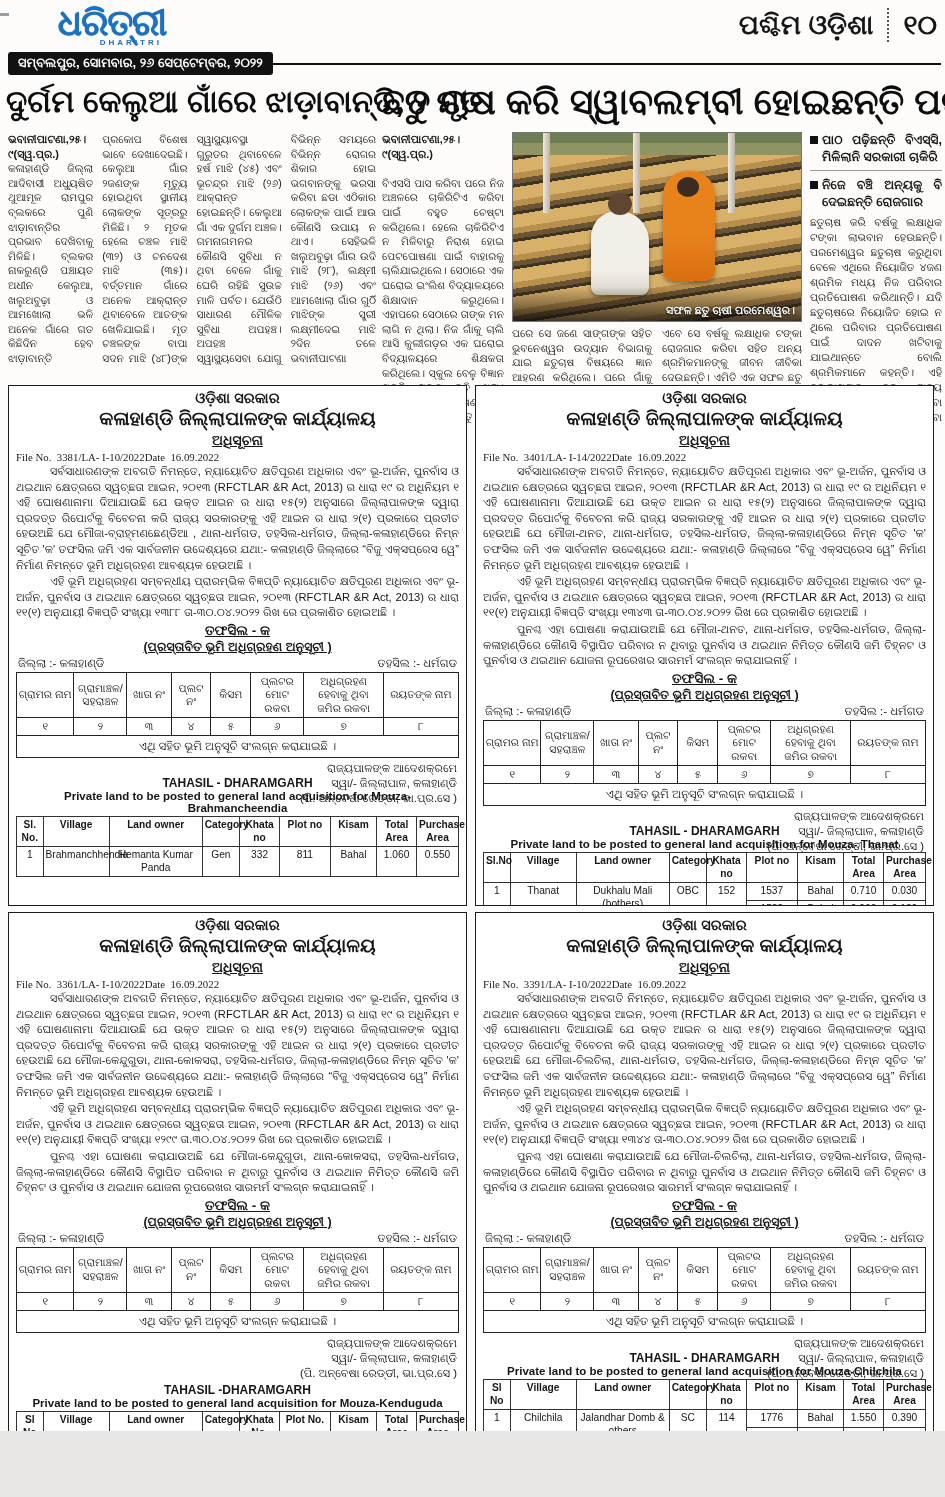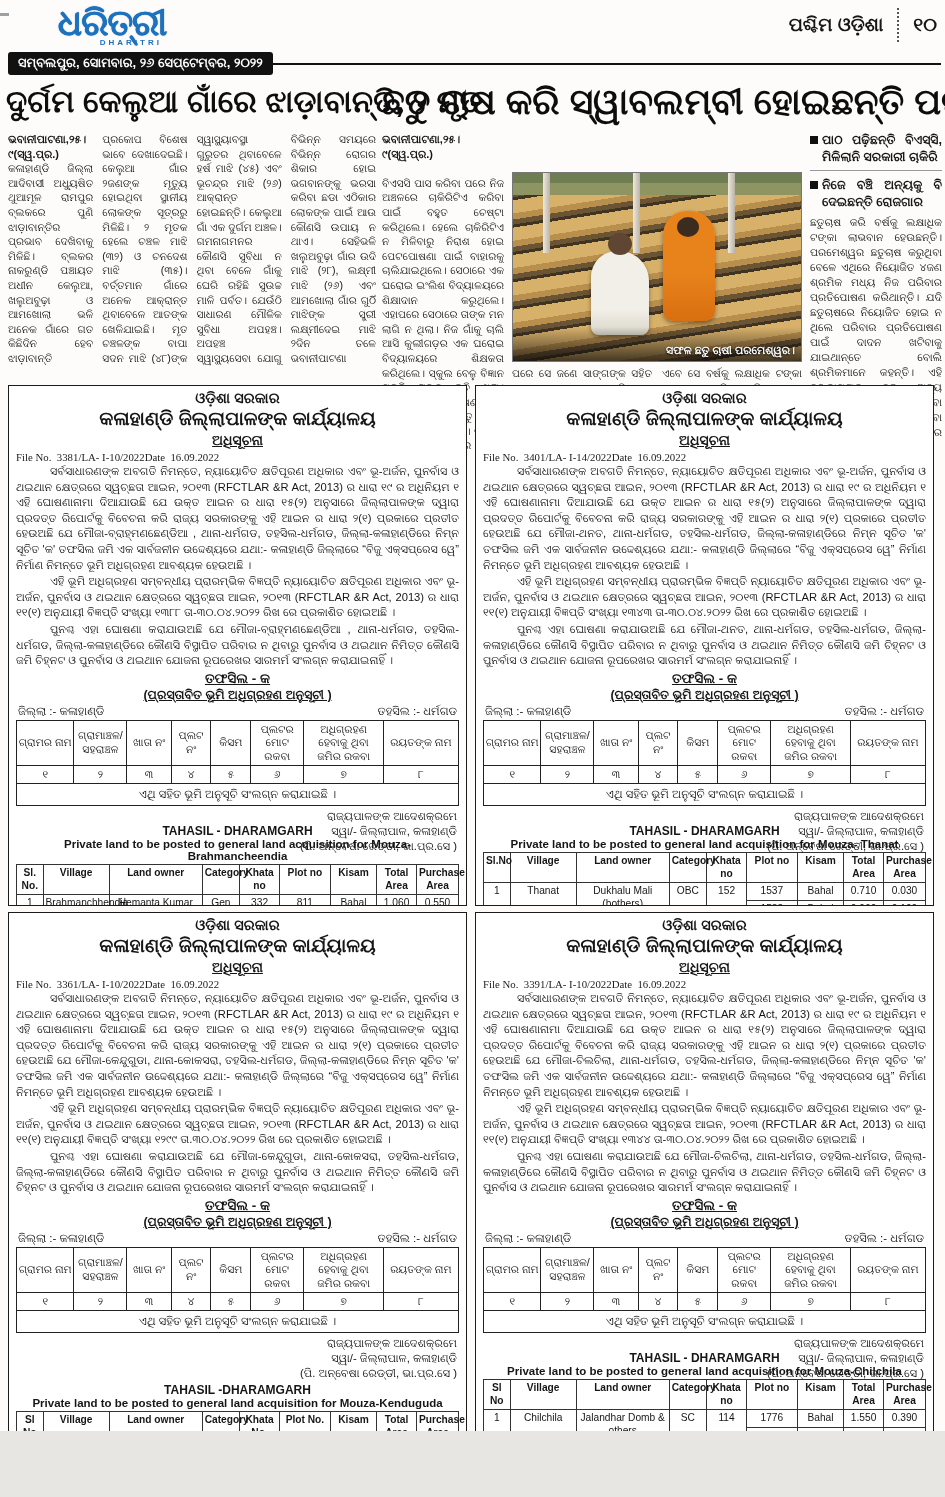--- a/index.html
+++ b/index.html
@@ -7,39 +7,39 @@
         font-family:"Liberation Sans","DejaVu Sans",sans-serif;overflow:hidden;}
   
   .corner-tick{position:absolute;left:0;top:13px;width:9px;height:3px;background:#9aa0a4;}
   .logo-wrap{position:absolute;left:52px;top:4px;width:120px;text-align:center;}
   .logo{font-size:36px;font-weight:bold;color:#1a72c0;line-height:38px;letter-spacing:-1px;
         text-shadow:0 0 1px #0d4e8c;}
   .logo-sub{font-size:8px;font-weight:bold;color:#1a72c0;letter-spacing:3px;margin-top:-4px;text-align:right;padding-right:10px;}
   .date-bar{position:absolute;left:8px;top:52px;background:#111;color:#fff;font-weight:bold;
         font-size:13px;padding:3px 10px 4px;border-radius:3px;z-index:2;}
   .head-rule{position:absolute;left:8px;right:4px;top:63px;height:2px;background:#111;}
-  .section-title{position:absolute;right:8px;top:8px;font-size:19px;font-weight:bold;display:flex;align-items:center;gap:14px;}
+  .section-title{position:absolute;right:8px;top:8px;font-size:27px;font-weight:bold;display:flex;align-items:center;gap:14px;}
   .dot-sep{width:0;height:34px;border-left:2px dotted #555;}
   
   .hl{position:absolute;top:80px;font-weight:bold;color:#0d0d0d;line-height:44px;white-space:nowrap;}
   .hl-left{left:6px;font-size:31px;}
   .hl-right{left:382px;font-size:36px;}
   
   .art-left{position:absolute;left:8px;top:132px;width:368px;height:248px;overflow:hidden;}
   .art-left .flow{column-count:4;column-gap:9px;font-size:10.6px;line-height:14.6px;text-align:justify;height:248px;}
   .dateline{font-weight:bold;font-size:11px;}
   .art-right{position:absolute;left:382px;top:132px;width:556px;height:248px;display:grid;
         grid-template-columns:122px 290px 132px;column-gap:8px;}
   .art-right .colA{font-size:10.6px;line-height:14.6px;text-align:justify;overflow:hidden;}
   .photo-stack{display:flex;flex-direction:column;gap:4px;}
   .photo{position:relative;height:188px;border:1px solid #777;overflow:hidden;
      background:
        linear-gradient(180deg,#6f7d52 0 10px,#8e9462 10px 22px,rgba(0,0,0,0) 22px),
        repeating-linear-gradient(171deg,#d7b06a 0 13px,#b98f4e 13px 19px,#6b5433 19px 24px,#3f3322 24px 27px),
-       linear-gradient(180deg,#caa55f,#2e2720); margin-top: 40px;}
+       linear-gradient(180deg,#caa55f,#2e2720);}
   .photo:after{content:"";position:absolute;left:0;right:0;bottom:0;height:34px;
        background:linear-gradient(180deg,rgba(20,16,12,0),rgba(20,16,12,.75));}
   .pillar{position:absolute;top:0;width:7px;height:80px;background:linear-gradient(90deg,#efe9df,#b9b2a4);}
   .fig-man{position:absolute;left:78px;top:78px;width:58px;height:84px;border-radius:26px 30px 8px 8px;
        background:linear-gradient(180deg,#f2efe8 0 70%,#d8d4c8);box-shadow:0 2px 4px rgba(0,0,0,.4);}
   .fig-man:before{content:"";position:absolute;left:17px;top:-18px;width:24px;height:22px;border-radius:50%;
        background:#5e4632;}
   .fig-woman{position:absolute;left:150px;top:38px;width:52px;height:110px;border-radius:24px 24px 10px 10px;
        background:linear-gradient(180deg,#e8831c 0 55%,#d96f10);box-shadow:0 2px 4px rgba(0,0,0,.4);}
   .fig-woman:before{content:"";position:absolute;left:14px;top:6px;width:22px;height:20px;border-radius:50%;background:#3c2c20;}
@@ -150,21 +150,20 @@
    <section class="notice">
     <div class="n-govt">ଓଡ଼ିଶା ସରକାର</div>
     <div class="n-office">କଳାହାଣ୍ଡି ଜିଲ୍ଲାପାଳଙ୍କ କାର୍ଯ୍ୟାଳୟ</div>
     <div class="n-notif">ଅଧିସୂଚନା</div>
     <div class="filerow">
       <span><span>File No.</span>&nbsp;&nbsp;<span>3381/LA- I-10/2022</span></span>
       <span><span>Date</span>&nbsp;&nbsp;<span>16.09.2022</span></span>
     </div>
     <div class="npara">ସର୍ବସାଧାରଣଙ୍କ ଅବଗତି ନିମନ୍ତେ, ନ୍ୟାୟୋଚିତ କ୍ଷତିପୂରଣ ଅଧିକାର ଏବଂ ଭୂ-ଅର୍ଜନ, ପୁନର୍ବାସ ଓ ଥଇଥାନ କ୍ଷେତ୍ରରେ ସ୍ୱଚ୍ଛତା ଆଇନ, ୨୦୧୩ (RFCTLAR &amp;R Act, 2013) ର ଧାରା ୧୯ ର ଅଧିନିୟମ ୧ ଏହି ଘୋଷଣାନାମା ଦିଆଯାଉଛି ଯେ ଉକ୍ତ ଆଇନ ର ଧାରା ୧୫(୨) ଅନୁସାରେ ଜିଲ୍ଲାପାଳଙ୍କ ଦ୍ୱାରା ପ୍ରଦତ୍ତ ରିପୋର୍ଟକୁ ବିବେଚନା କରି ରାଜ୍ୟ ସରକାରଙ୍କୁ ଏହି ଆଇନ ର ଧାରା ୨(୧) ପ୍ରକାରେ ପ୍ରତୀତ ହେଉଅଛି ଯେ ମୌଜା-ବ୍ରାହ୍ମଣଛେଣ୍ଡିଆ , ଥାନା-ଧର୍ମଗଡ, ତହସିଲ-ଧର୍ମଗଡ, ଜିଲ୍ଲା-କଳାହାଣ୍ଡିରେ ନିମ୍ନ ସୂଚିତ 'କ' ତଫସିଲ ଜମି ଏକ ସାର୍ବଜନୀନ ଉଦ୍ଦେଶ୍ୟରେ ଯଥା:- କଳାହାଣ୍ଡି ଜିଲ୍ଲାରେ “ବିଜୁ ଏକ୍ସପ୍ରେସ ୱେ” ନିର୍ମାଣ ନିମନ୍ତେ ଭୂମି ଅଧିଗ୍ରହଣ ଆବଶ୍ୟକ ହେଉଅଛି ।</div>
     <div class="npara">ଏହି ଭୂମି ଅଧିଗ୍ରହଣ ସମ୍ବନ୍ଧୀୟ ପ୍ରାରମ୍ଭିକ ବିଜ୍ଞପ୍ତି ନ୍ୟାୟୋଚିତ କ୍ଷତିପୂରଣ ଅଧିକାର ଏବଂ ଭୂ-ଅର୍ଜନ, ପୁନର୍ବାସ ଓ ଥଇଥାନ କ୍ଷେତ୍ରରେ ସ୍ୱଚ୍ଛତା ଆଇନ, ୨୦୧୩ (RFCTLAR &amp;R Act, 2013) ର ଧାରା ୧୧(୧) ଅନୁଯାୟୀ ବିଜ୍ଞପ୍ତି ସଂଖ୍ୟା ୧୩୮୮ ତା-୩୦.୦୪.୨୦୨୨ ରିଖ ରେ ପ୍ରକାଶିତ ହୋଇଅଛି ।</div>
-    <div class="npara">ପୁନଶ୍ଚ ଏହା ଘୋଷଣା କରାଯାଉଅଛି ଯେ ମୌଜା-ବ୍ରାହ୍ମଣଛେଣ୍ଡିଆ , ଥାନା-ଧର୍ମଗଡ, ତହସିଲ-ଧର୍ମଗଡ, ଜିଲ୍ଲା-କଳାହାଣ୍ଡିରେ କୌଣସି ବିସ୍ଥାପିତ ପରିବାର ନ ଥିବାରୁ ପୁନର୍ବାସ ଓ ଥଇଥାନ ନିମିତ୍ତ କୌଣସି ଜମି ଚିହ୍ନଟ ଓ ପୁନର୍ବାସ ଓ ଥଇଥାନ ଯୋଜନା ରୂପରେଖର ସାରମର୍ମ ସଂଲଗ୍ନ କରାଯାଇନାହିଁ ।</div>
     <div class="schedhead">ତଫସିଲ - କ</div>
     <div class="schedsub">(ପ୍ରସ୍ତାବିତ ଭୂମି ଅଧିଗ୍ରହଣ ଅନୁସୂଚୀ )</div>
     <div class="drow">
       <span>ଜିଲ୍ଲା :- କଳାହାଣ୍ଡି</span>
       <span>ତହସିଲ :- ଧର୍ମଗଡ</span>
     </div>
     <table class="otable">
           <colgroup>
             <col style="width:13%">
             <col style="width:12%">

